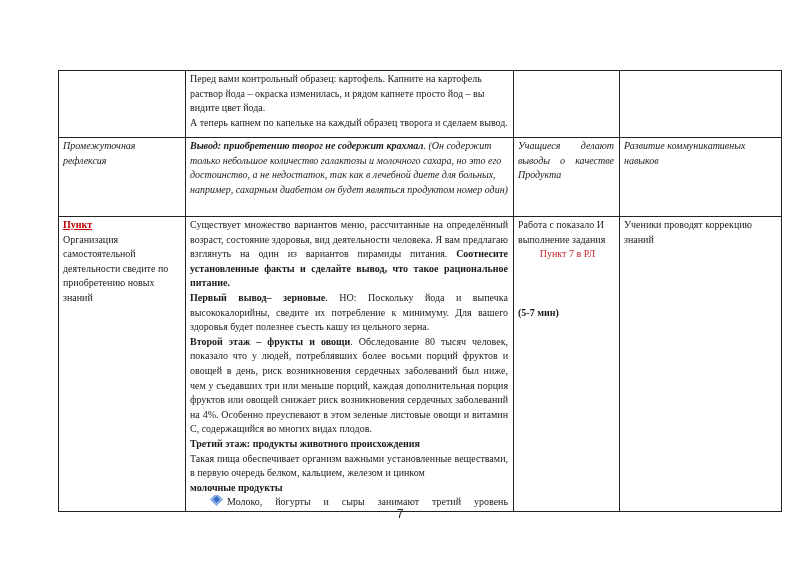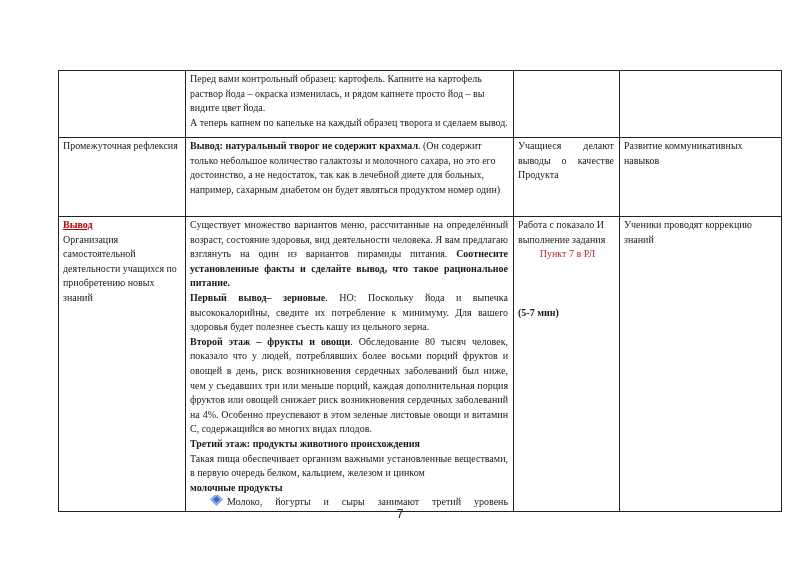--- a/index.html
+++ b/index.html
@@ -36,21 +36,21 @@
       vertical-align: top;
       padding: 1px 5px 1px 4px;
       overflow: hidden;
     }
     col.c1 { width: 127px; }
     col.c2 { width: 328px; }
     col.c3 { width: 106px; }
     col.c4 { width: 162px; }
 
     tr.r1 td { height: 64px; }
-    tr.r2 td { height: 76px; }
+    tr.r2 td { height: 76px; font-style: italic; }
     tr.r3 td { height: 289px; }
 
     .justify { text-align: justify; }
     .b { font-weight: bold; }
     .line { display: block; }
     .red-title {
       color: #c00000;
       font-weight: bold;
       text-decoration: underline;
       display: block;
@@ -117,34 +117,34 @@
       <td>
         <span></span>
       </td>
     </tr>
 
     <tr class="r2">
       <td>
         <span>Промежуточная рефлексия</span>
       </td>
       <td>
-        <span class="b">Вывод: натуральный творог не содержит крахмал</span><span>.  (Он содержит только небольшое количество галактозы и молочного сахара, но это его достоинство, а не недостаток, так как в лечебной диете для больных, например, сахарным диабетом он будет являться продуктом номер один)</span>
+        <span class="b">Вывод: приобретению творог не содержит крахмал</span><span>.  (Он содержит только небольшое количество галактозы и молочного сахара, но это его достоинство, а не недостаток, так как в лечебной диете для больных, например, сахарным диабетом он будет являться продуктом номер один)</span>
       </td>
       <td class="justify">
         <span>Учащиеся делают выводы о  качестве Продукта</span>
       </td>
       <td>
         <span>Развитие коммуникативных навыков</span>
       </td>
     </tr>
 
     <tr class="r3">
       <td>
-        <span class="red-title">Вывод</span>
-        <span>Организация самостоятельной деятельности учащихся по приобретению новых знаний</span>
+        <span class="red-title">Пункт</span>
+        <span>Организация самостоятельной деятельности сведите по приобретению новых знаний</span>
       </td>
       <td class="justify">
         <span class="line">
           <span>Существует множество вариантов меню, рассчитанные на определённый возраст, состояние здоровья, вид деятельности человека. Я вам предлагаю взглянуть на один из вариантов пирамиды питания. </span><span class="b">Соотнесите установленные факты и сделайте вывод, что такое рациональное питание.</span>
         </span>
         <span class="line">
           <span class="b">Первый вывод– зерновые</span><span>. НО: Поскольку йода и выпечка высококалорийны,  сведите их потребление к минимуму. Для вашего здоровья будет полезнее съесть кашу из цельного зерна.</span>
         </span>
         <span class="line">
           <span class="b">Второй этаж – фрукты и овощи</span><span>.  Обследование 80 тысяч человек, показало что у людей, потреблявших более восьми порций фруктов и овощей в день, риск возникновения сердечных заболеваний был ниже, чем у съедавших три или меньше порций, каждая дополнительная порция фруктов или овощей снижает риск возникновения сердечных заболеваний на 4%. Особенно преуспевают в этом зеленые листовые овощи и витамин С, содержащийся во многих видах плодов.</span>

